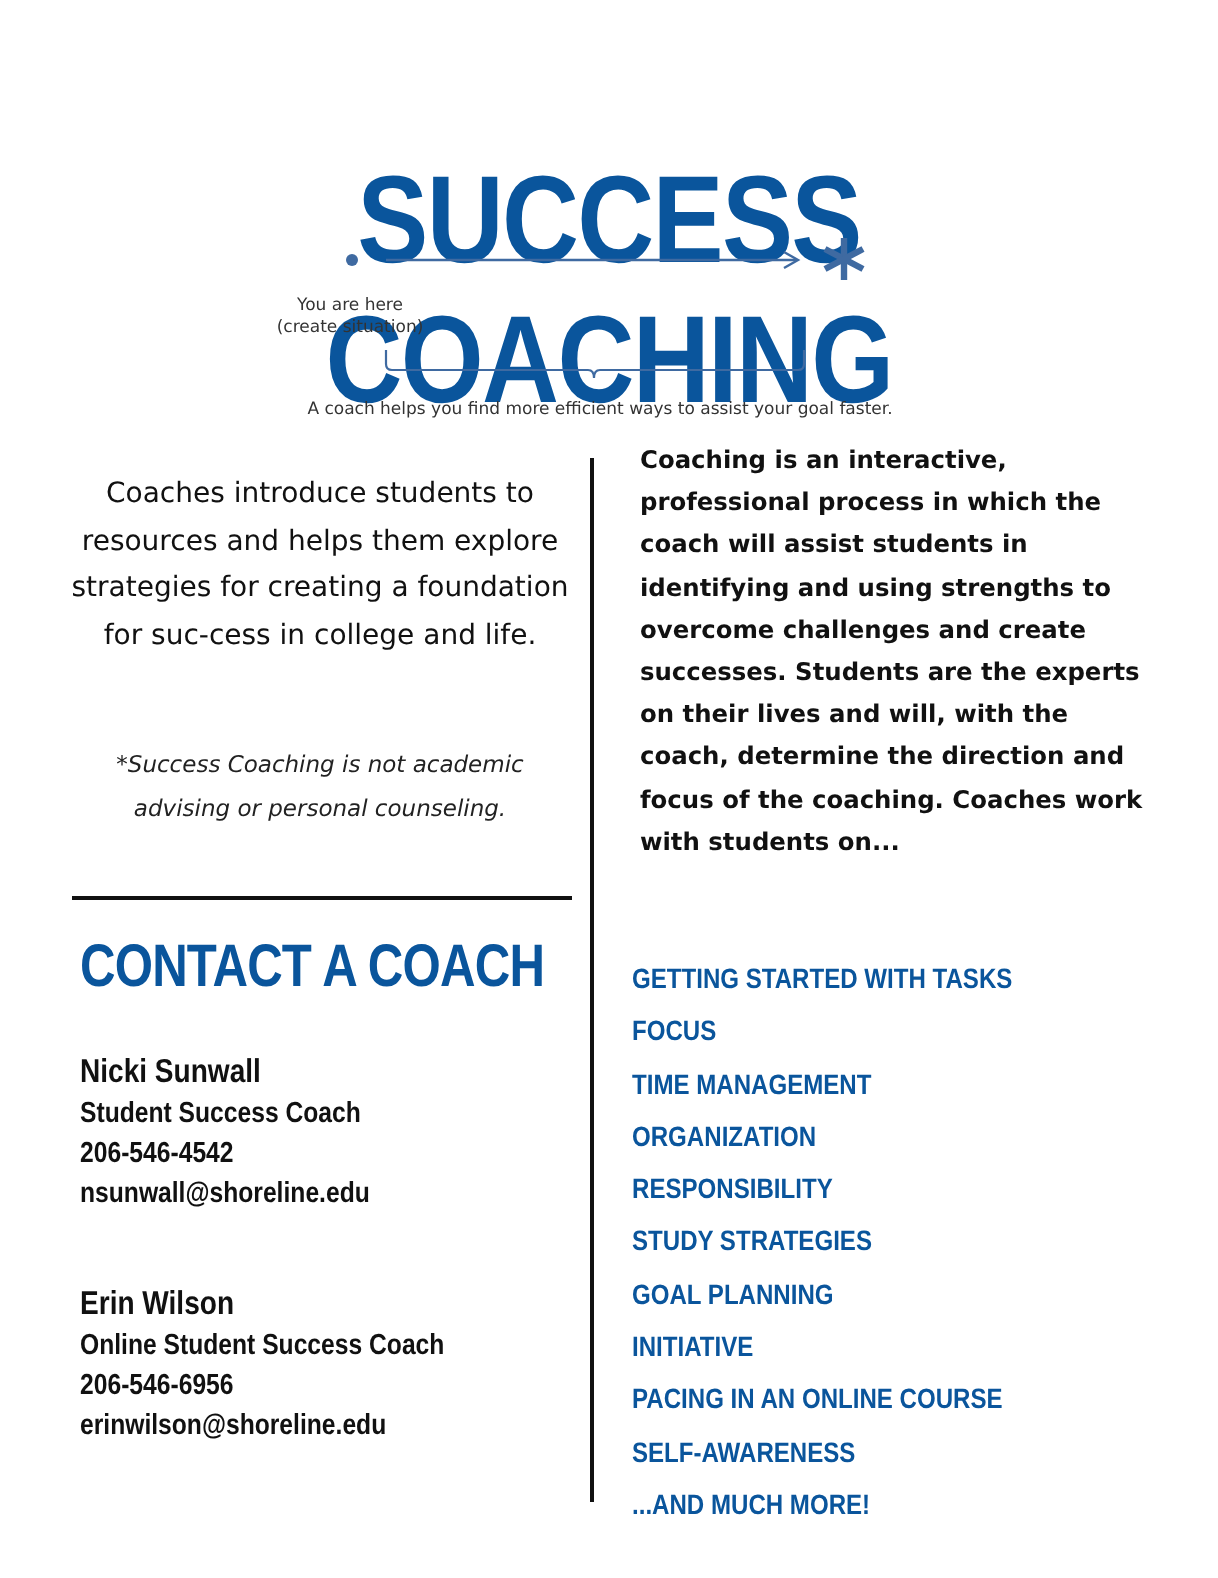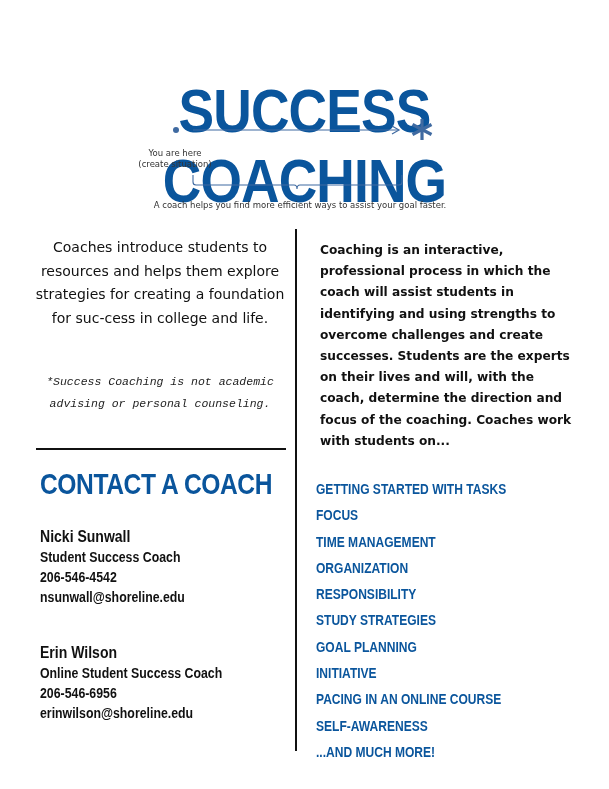--- a/index.html
+++ b/index.html
@@ -25,21 +25,21 @@
   .intro {
     position: absolute; left: 34px; top: 236px; width: 252px; text-align: center;
     font-family: "DejaVu Sans", sans-serif; font-weight: normal; font-size: 14px; line-height: 23.5px; color: #111;
   }
   .disclaimer {
     position: absolute; left: 34px; top: 371px; width: 252px; text-align: center;
     font-family: "DejaVu Sans", sans-serif; font-style: italic; font-size: 11.5px; line-height: 22px; color: #222;
   }
 
   .about {
-    position: absolute; left: 320px; top: 240px; width: 260px;
+    position: absolute; left: 320px; top: 220px; width: 260px;
     font-family: "DejaVu Sans", sans-serif; font-weight: bold; font-size: 12.2px; line-height: 21.2px; color: #111;
   }
 
   .contact-heading {
     position: absolute; left: 40px; top: 464px; width: 300px;
     font-family: "Liberation Sans", sans-serif; font-weight: bold; font-size: 30px; line-height: 40px; color: #0a559c;
     transform: scaleX(0.82); transform-origin: left; letter-spacing: -0.5px;
   }
 
   .coach { position: absolute; left: 40px; width: 300px; transform: scaleX(0.85); transform-origin: left; }
@@ -75,21 +75,21 @@
     <div>You are here</div>
     <div>(create situation)</div>
   </div>
   <div class="diag-text caption">A coach helps you find more efficient ways to assist your goal faster.</div>
 </div>
 
 <div class="divider-v"></div>
 <div class="divider-h"></div>
 
 <p class="intro" style="margin:0;">Coaches introduce students to resources and helps them explore strategies for creating a foundation for suc-cess in college and life.</p>
-<p class="disclaimer" style="margin:0;font-family:Liberation Mono, monospace;">*Success Coaching is not academic advising or personal counseling.</p>
+<p class="disclaimer" style="margin:0;">*Success Coaching is not academic advising or personal counseling.</p>
 
 <p class="about" style="margin:0;">Coaching is an interactive, professional process in which the coach will assist students in identifying and using strengths to overcome challenges and create successes. Students are the experts on their lives and will, with the coach, determine the direction and focus of the coaching. Coaches work with students on...</p>
 
 <h2 class="contact-heading" style="margin:0;">CONTACT A COACH</h2>
 
 <div class="coach coach-1">
   <div class="coach-name">Nicki Sunwall</div>
   <div class="coach-line">Student Success Coach</div>
   <div class="coach-line">206-546-4542</div>
   <div class="coach-line">nsunwall@shoreline.edu</div>

